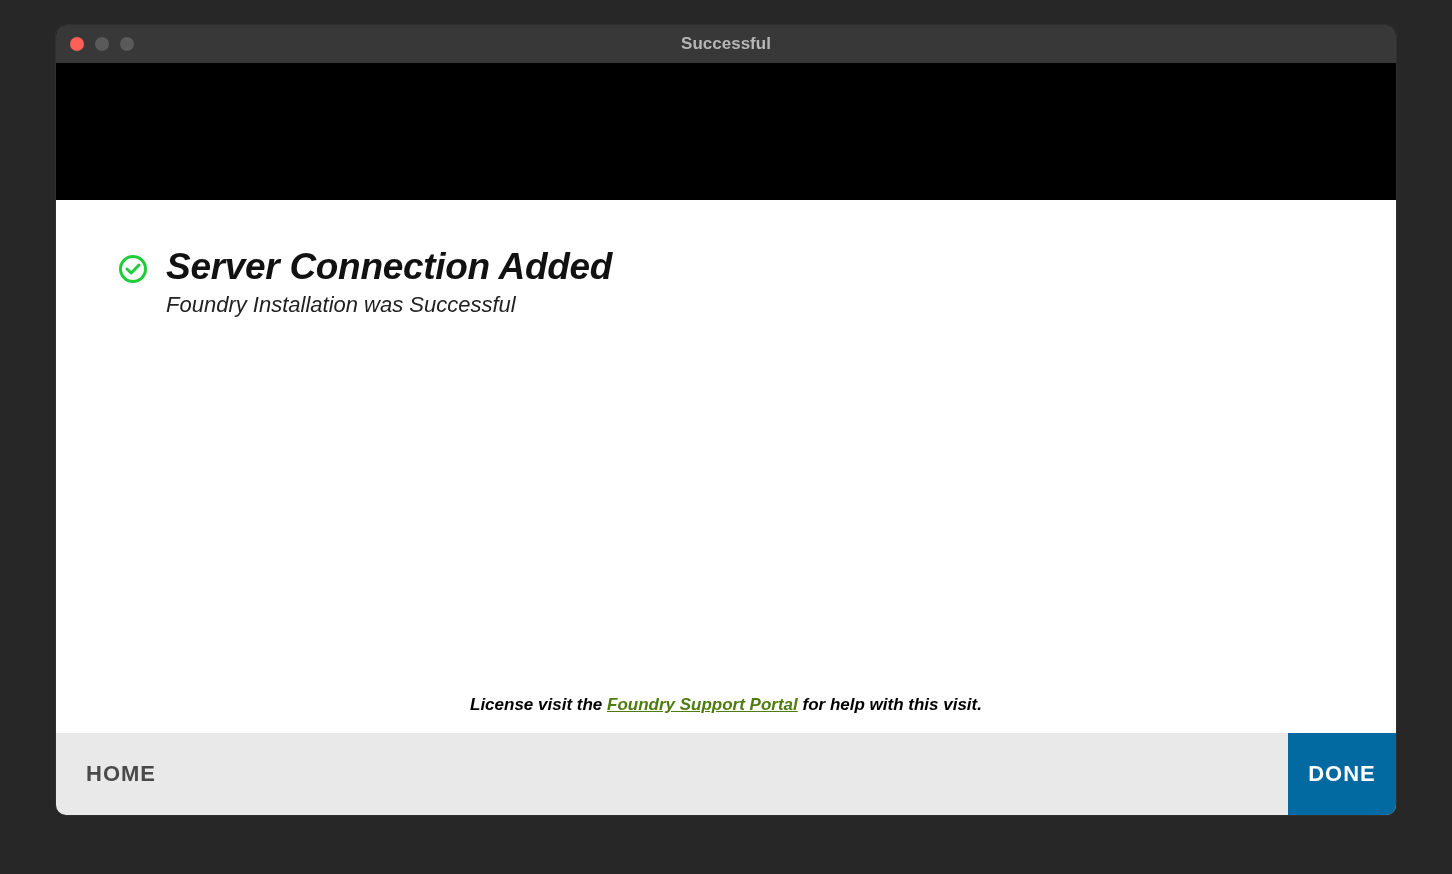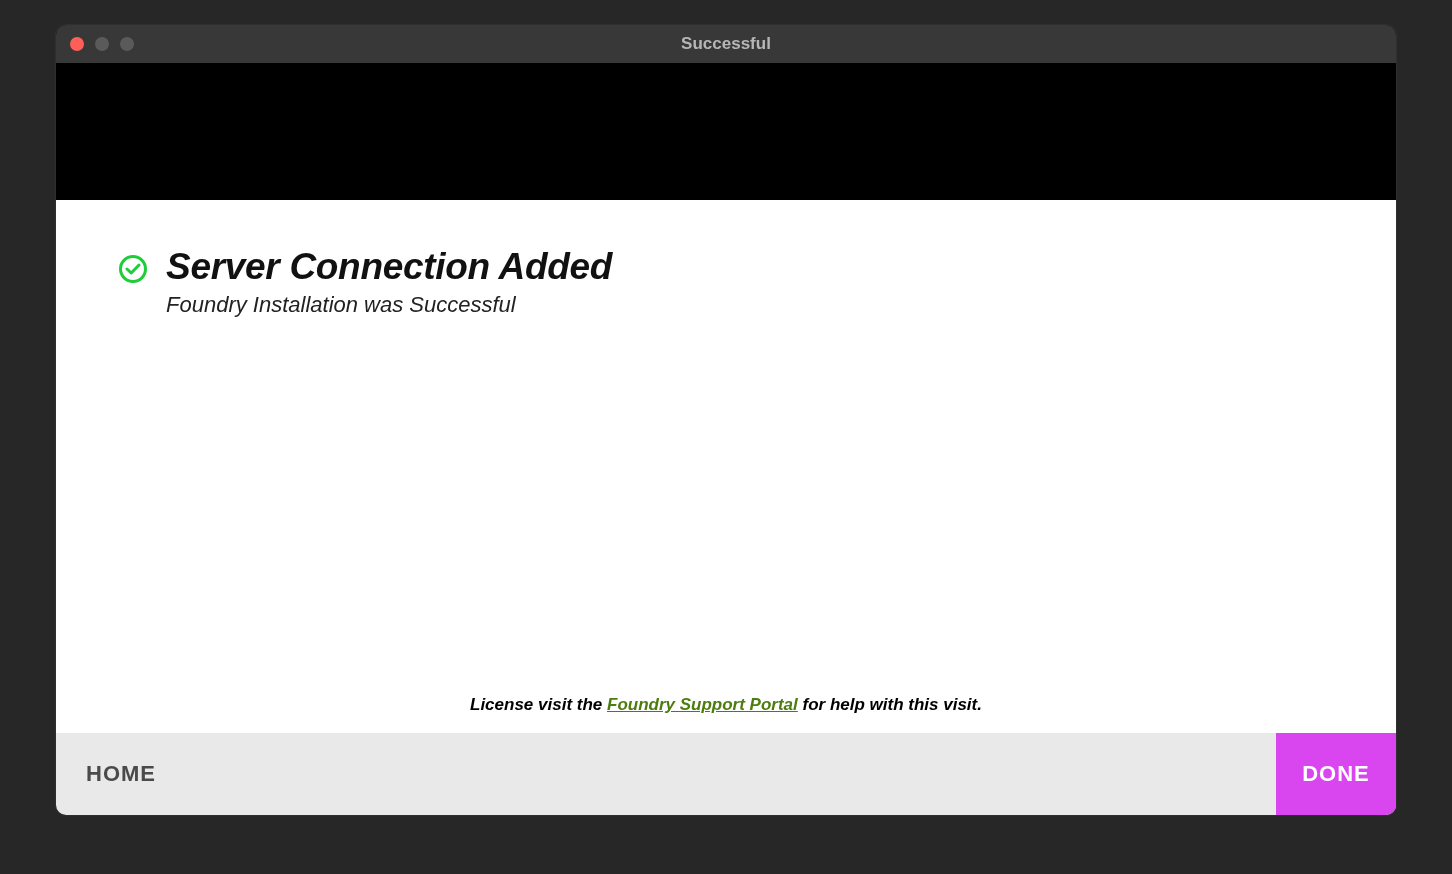--- a/index.html
+++ b/index.html
@@ -114,23 +114,23 @@
       padding: 0 30px;
       font-size: 22px;
       font-weight: 600;
       color: #4a4a4a;
       letter-spacing: 1px;
       cursor: pointer;
       display: flex;
       align-items: center;
     }
     .done-btn {
-      background: #d946ef;
+      background: #0369a1;
       border: none;
-      width: 120px;
+      width: 108px;
       font-size: 22px;
       font-weight: 600;
       color: #fff;
       letter-spacing: 1px;
       cursor: pointer;
       display: flex;
       align-items: center;
       justify-content: center;
     }
   </style>

